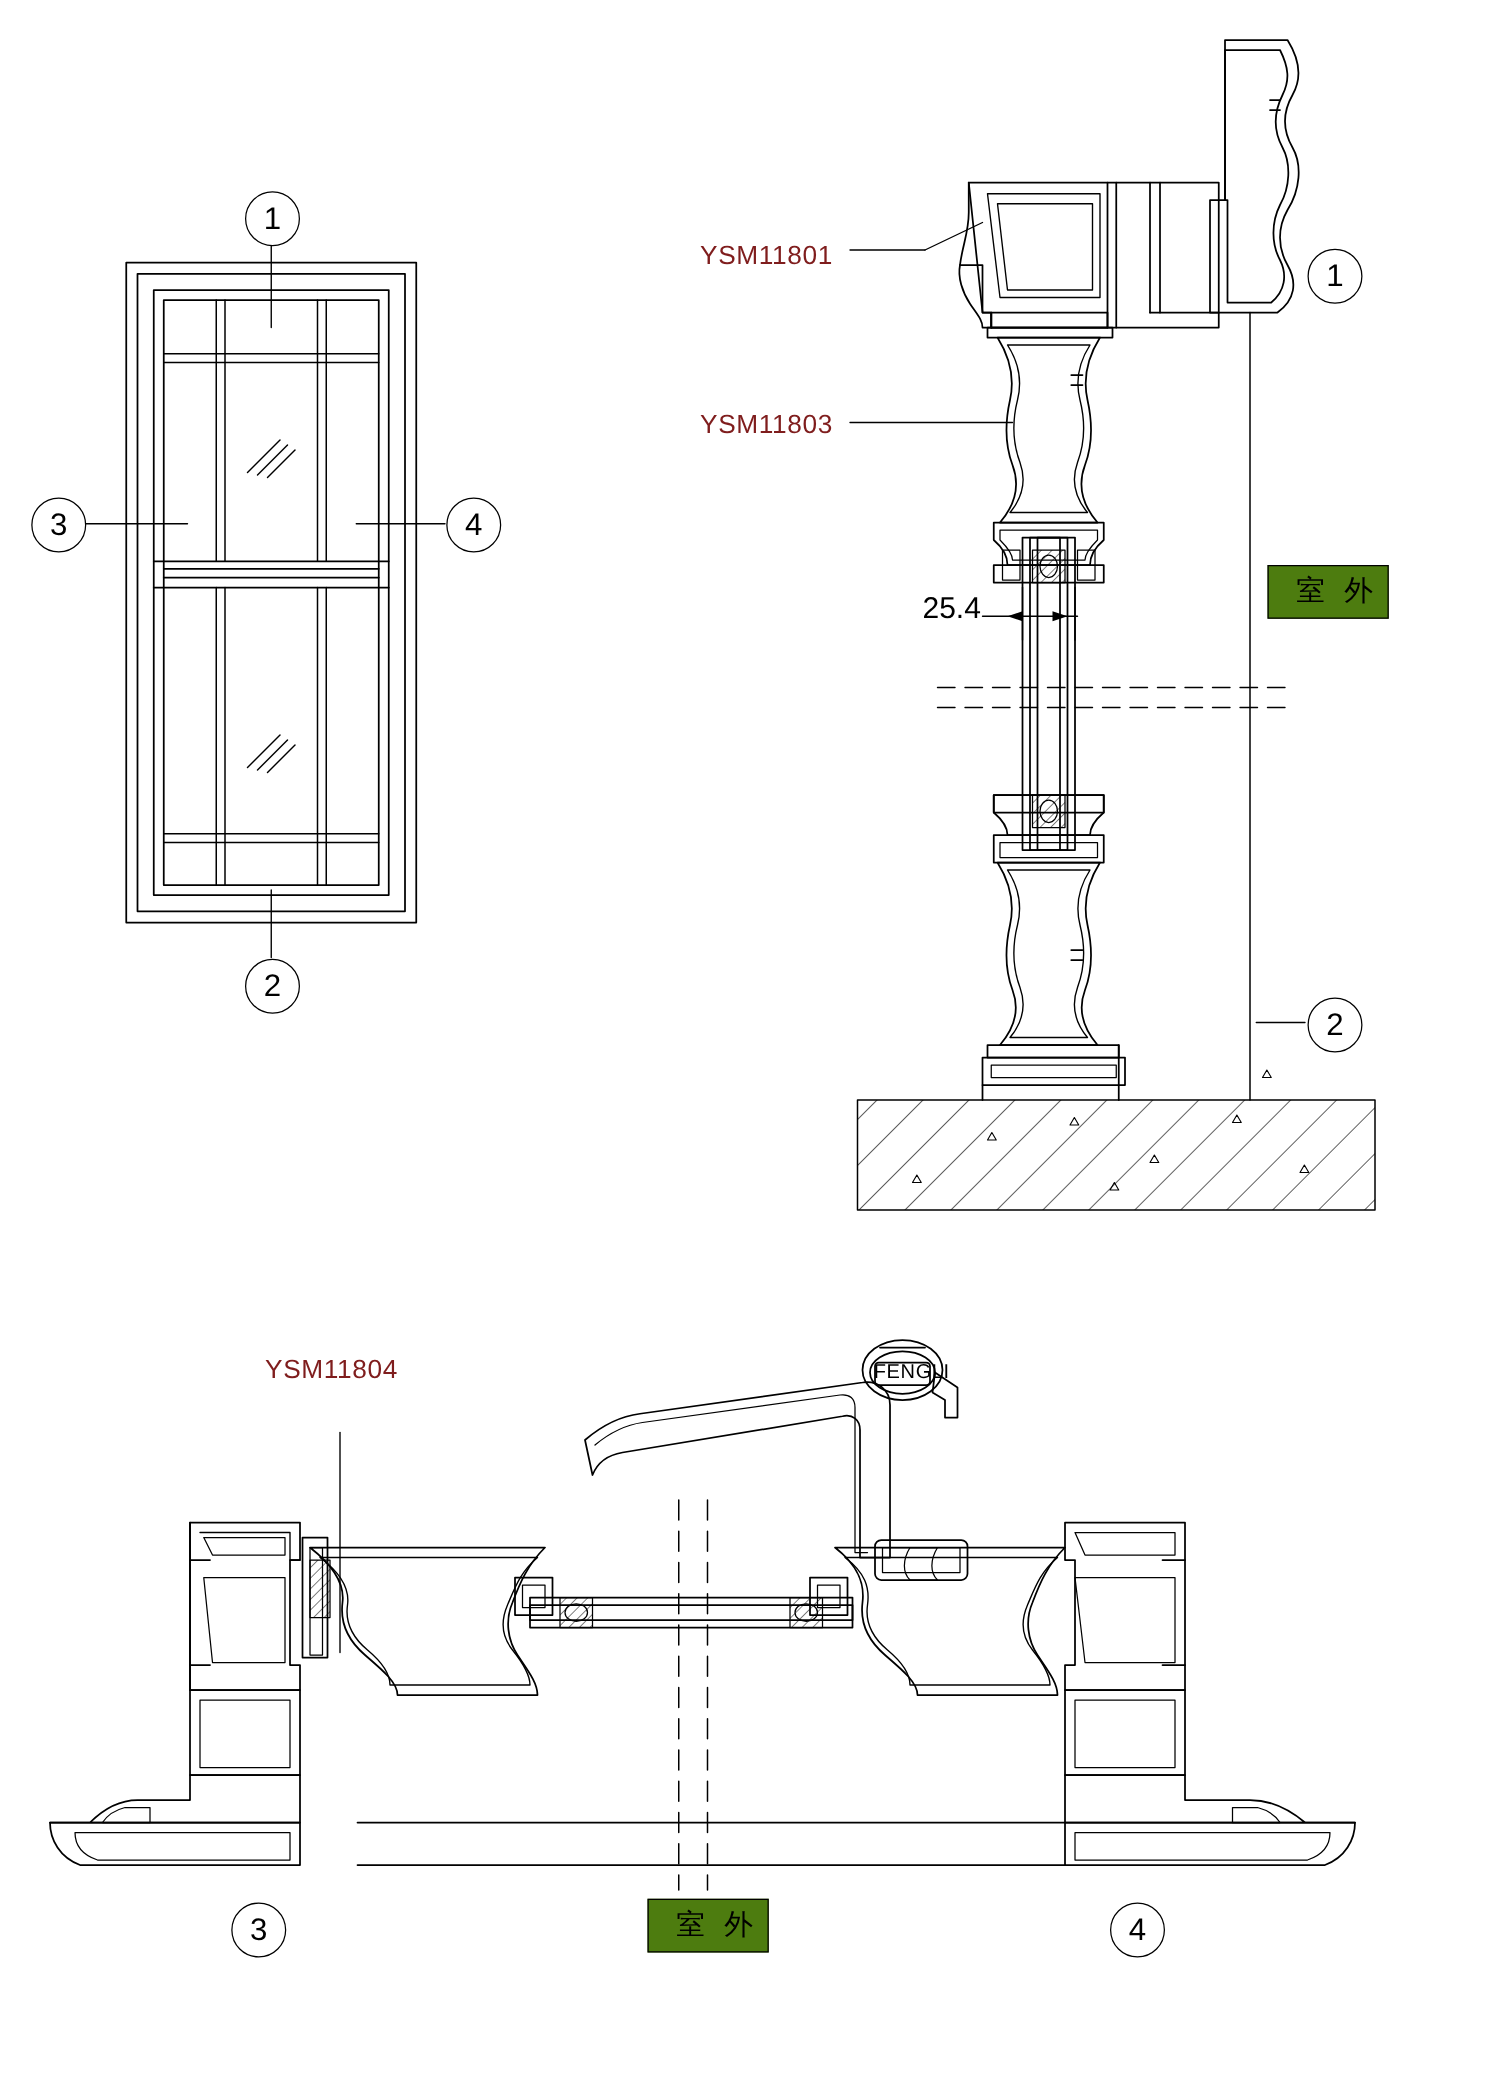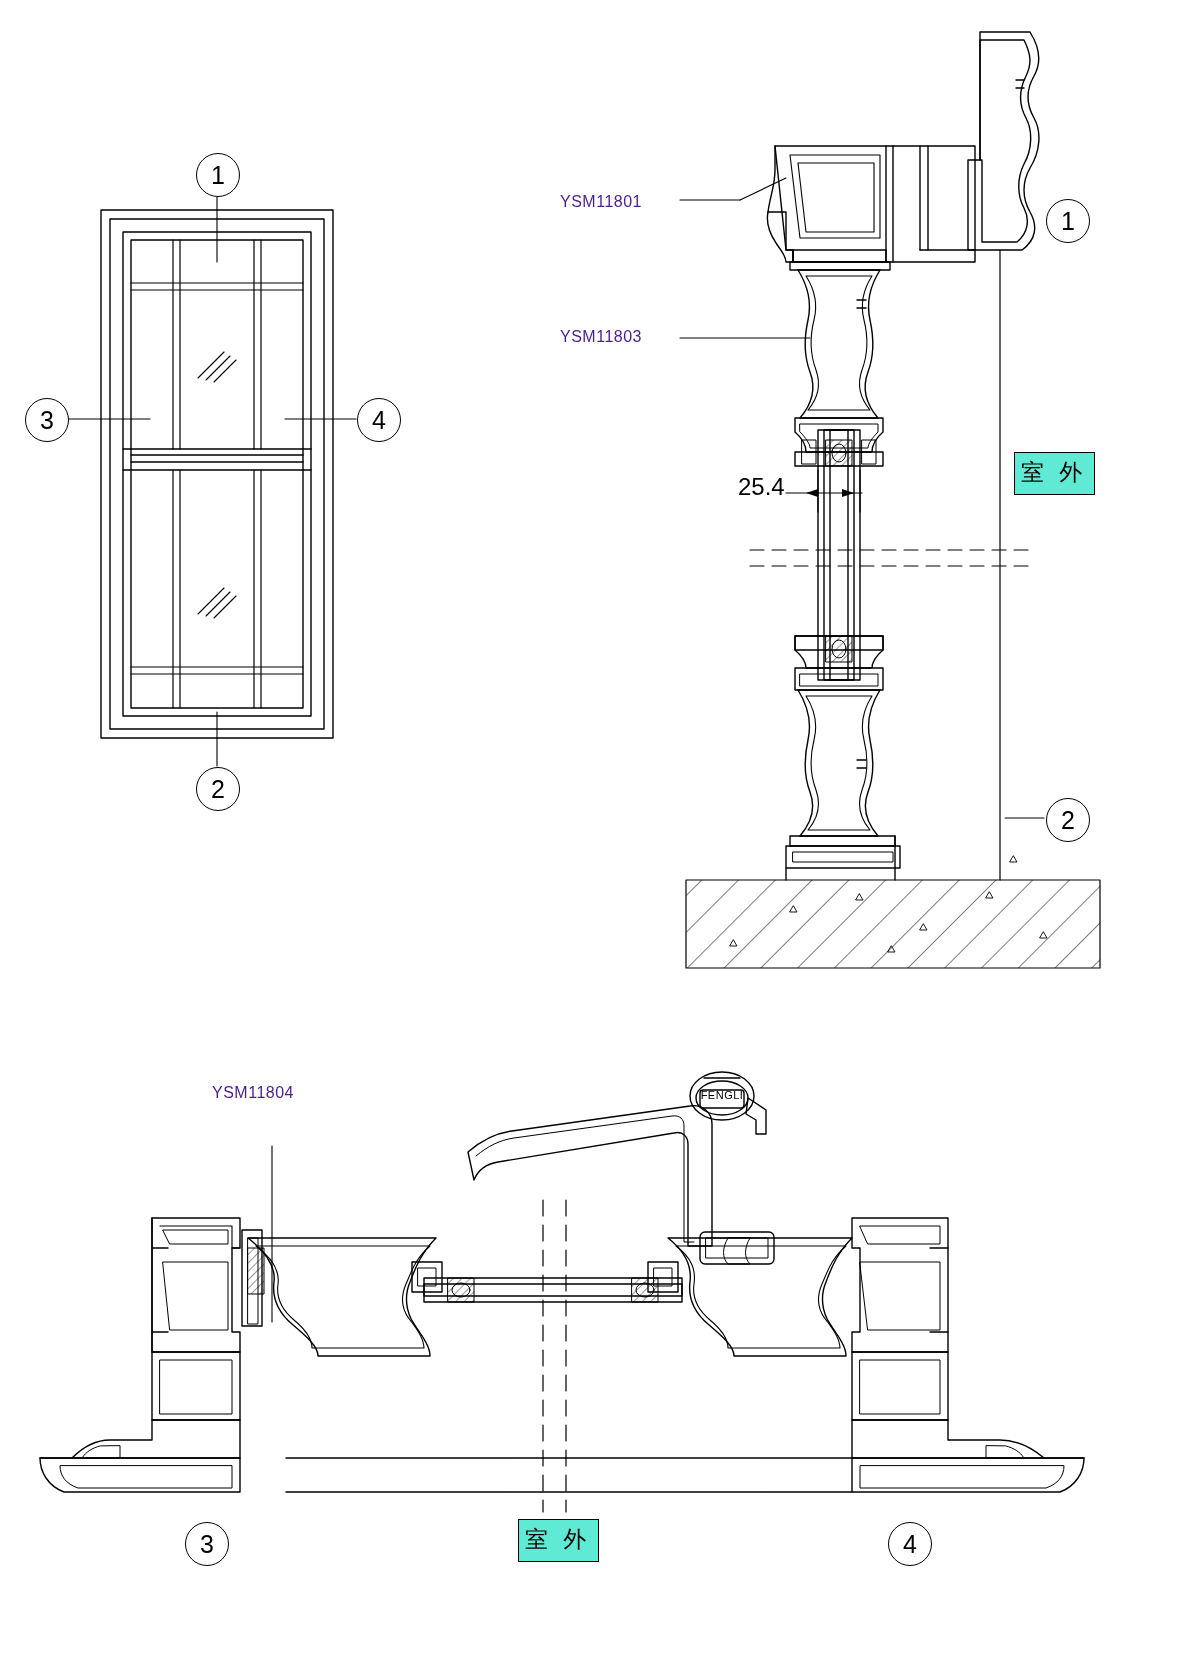--- a/index.html
+++ b/index.html
@@ -23,45 +23,45 @@
   }
   svg.draw {
     position: absolute;
     left: 0; top: 0;
     width: 1200px;
     height: 1661px;
   }
   .lbl {
     position: absolute;
     font-family: "Liberation Sans", sans-serif;
-    font-size: 16px;
+    font-size: 21px;
     letter-spacing: 0.5px;
     white-space: nowrap;
-    color: #4c1d95;
+    color: #7f1d1d;
   }
   .lbl-cn {
     position: absolute;
     font-family: "DejaVu Sans", sans-serif;
     font-size: 23px;
     letter-spacing: 4px;
     white-space: nowrap;
     color: #000;
   }
   .dim {
     position: absolute;
     font-family: "Liberation Sans", sans-serif;
     font-size: 24px;
     white-space: nowrap;
     color: #000;
   }
   .cnbox {
     position: absolute;
     border: 1.3px solid #000;
-    padding: 4px 8px 6px 6px;
-    background: #5eead4;
+    padding: 4px 8px 6px 22px;
+    background: #4d7c0f;
   }
   .callout {
     position: absolute;
     width: 42px;
     height: 42px;
     border: 1.6px solid #000;
     border-radius: 50%;
     background: #fff;
     display: flex;
     align-items: center;
@@ -377,17 +377,17 @@
   <div class="dim" style="left:738px; top:473px;">25.4</div>
 
   <div class="cnbox" style="left:1014px; top:452px;">
     <span class="lbl-cn" style="position:static;">室 外</span>
   </div>
   <div class="cnbox" style="left:518px; top:1519px;">
     <span class="lbl-cn" style="position:static;">室 外</span>
   </div>
 
   <div style="position:absolute; left:699px; top:1089px; width:46px; text-align:center;
-              font-family:'Liberation Sans', sans-serif; font-size:11px; letter-spacing:0.5px;">
+              font-family:'Liberation Sans', sans-serif; font-size:16px; letter-spacing:0.5px;">
     <span>FENGLI</span>
   </div>
 
 </div>
 
 </body></html>

